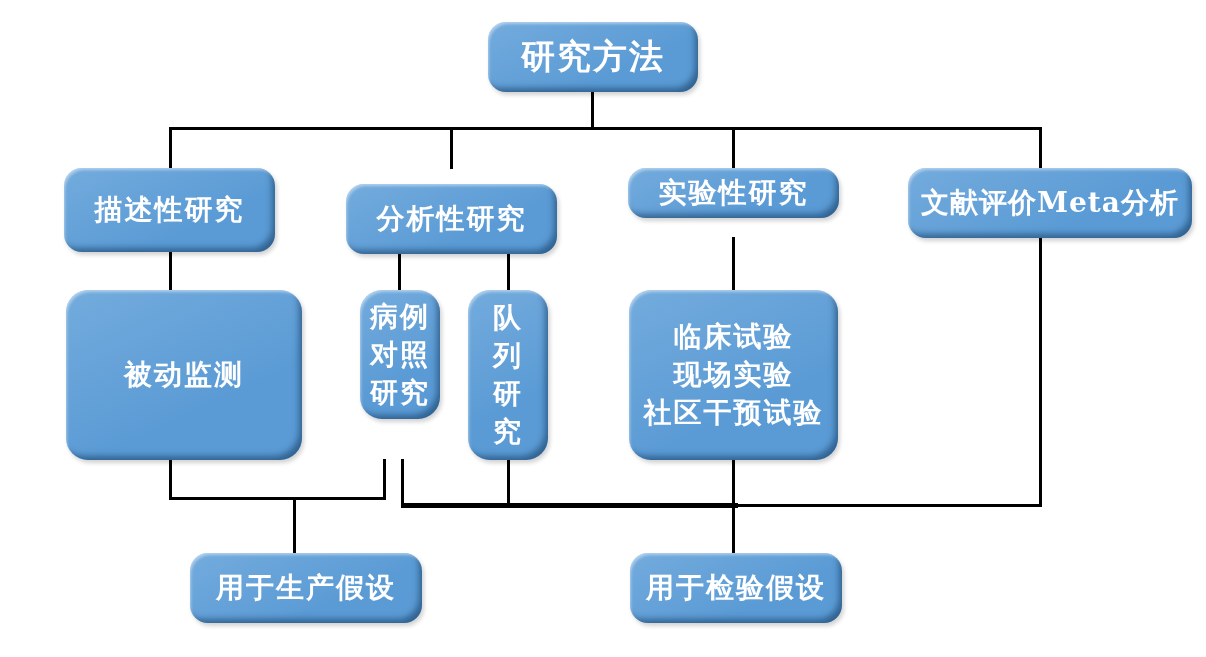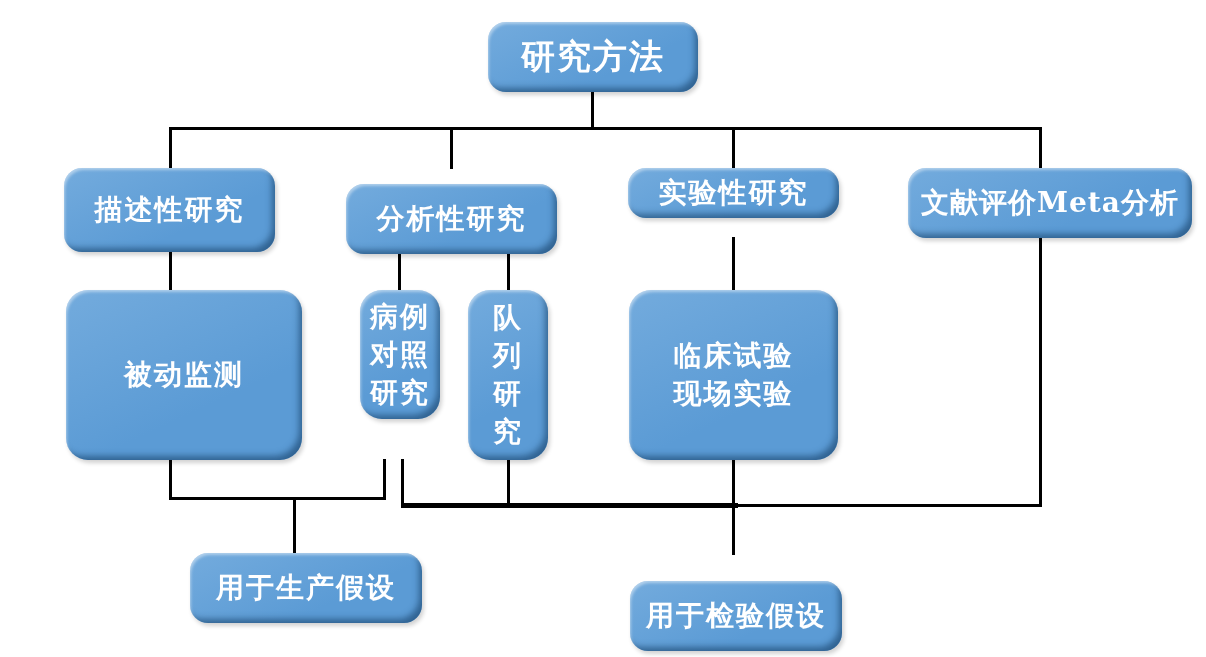--- a/index.html
+++ b/index.html
@@ -105,22 +105,23 @@
   </div>
   <div class="node f-l lh round-big" style="left:468px; top:290px; width:80px; height:170px;">
     <span class="line">队</span>
     <span class="line">列</span>
     <span class="line">研</span>
     <span class="line">究</span>
   </div>
   <div class="node f-l lh round-big" style="left:629px; top:290px; width:209px; height:170px;">
     <span class="line">临床试验</span>
     <span class="line">现场实验</span>
+    <span class="line">社区干预试验</span>
   </div>
 
   <div class="node f-l" style="left:190px; top:553px; width:232px; height:70px;">
     <span class="line">用于生产假设</span>
   </div>
-  <div class="node f-l" style="left:630px; top:553px; width:212px; height:70px;margin-top:28px;">
+  <div class="node f-l" style="left:630px; top:553px; width:212px; height:70px;">
     <span class="line">用于检验假设</span>
   </div>
 
 </div>
 
 </body></html>

